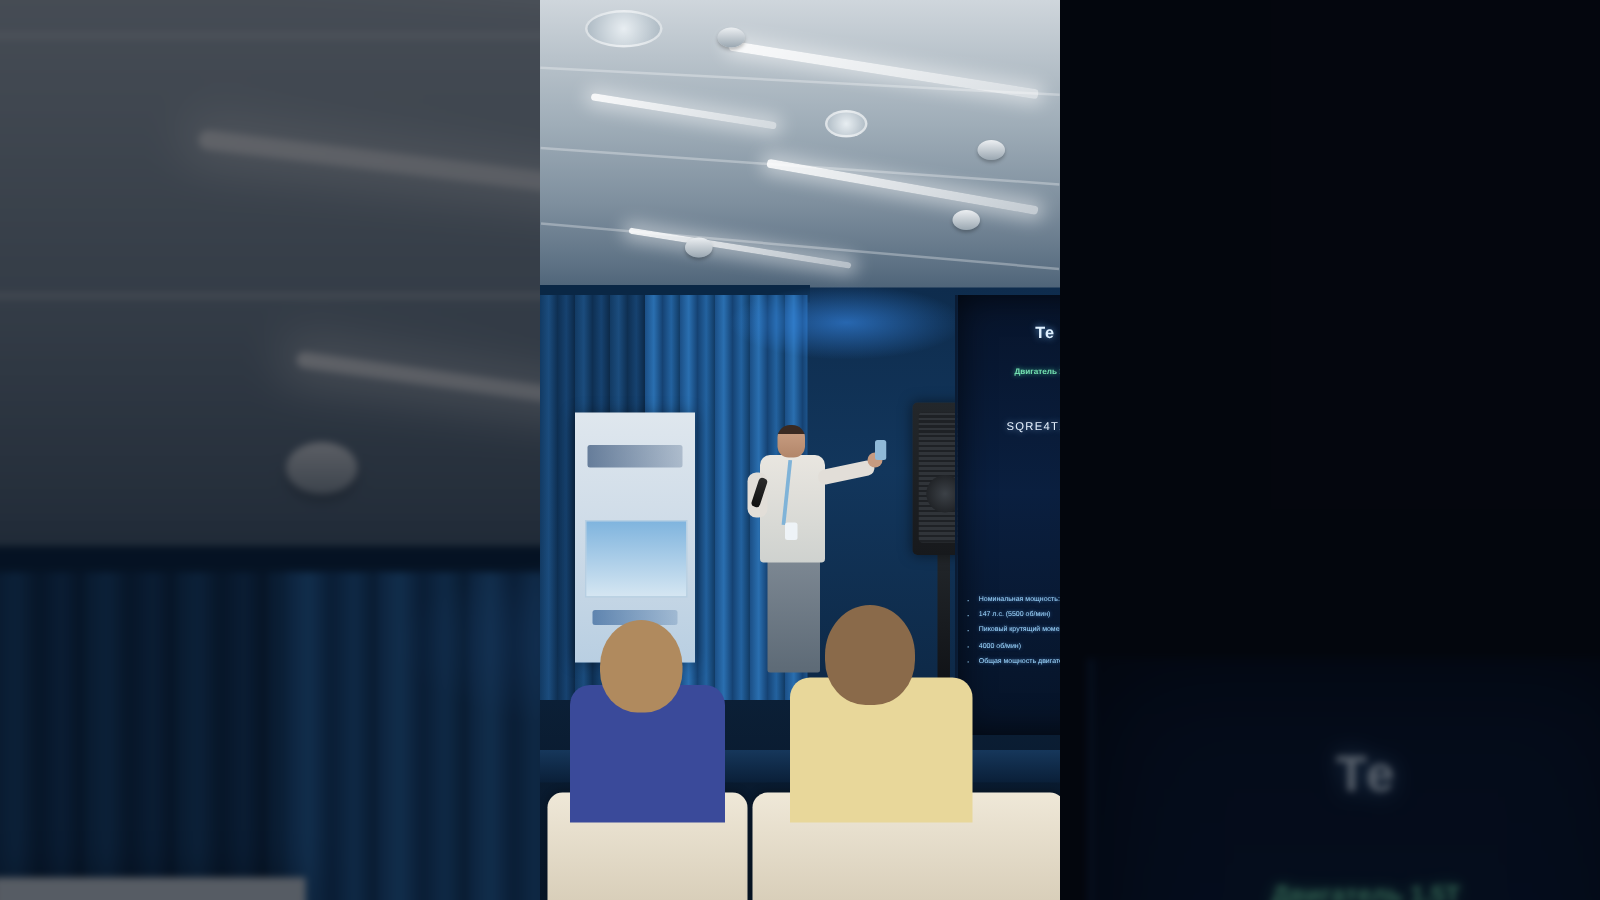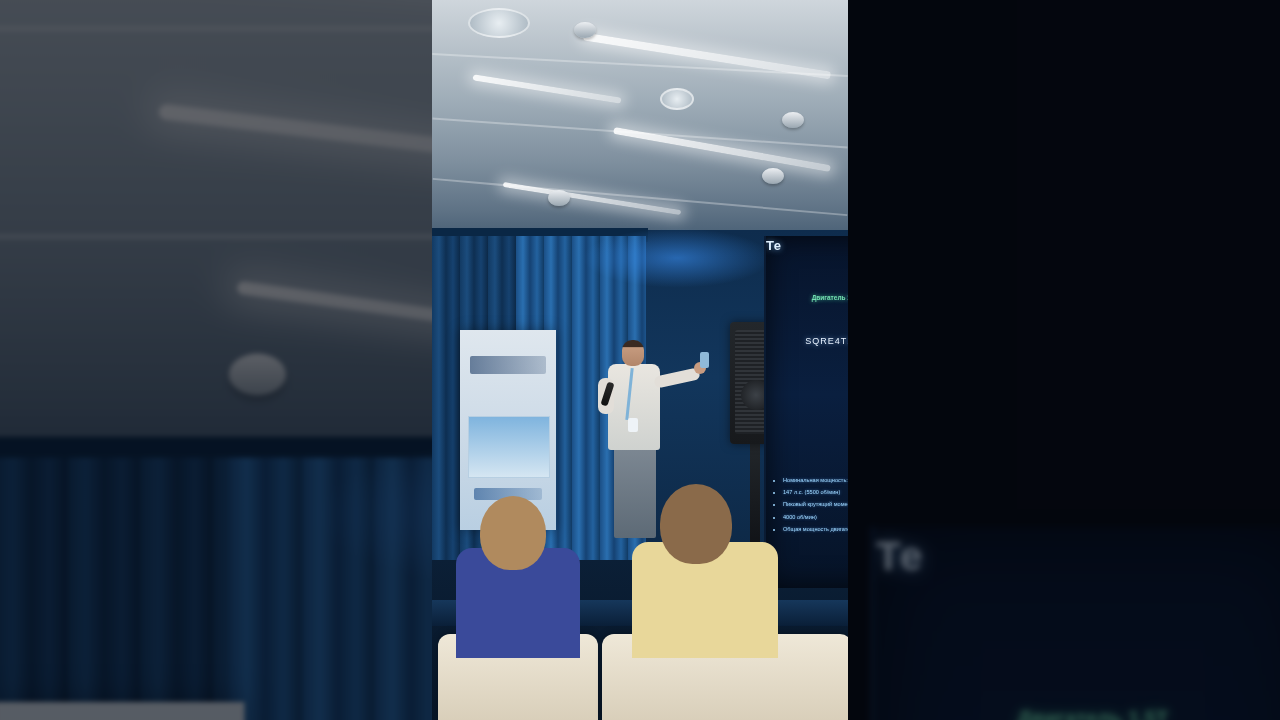--- a/index.html
+++ b/index.html
@@ -85,21 +85,21 @@
     background:repeating-linear-gradient(180deg,#303439 0,#303439 2px,#1e2125 2px,#1e2125 4px);}
   .pa .drv{position:absolute;left:11px;top:58px;width:30px;height:30px;border-radius:50%;
     background:radial-gradient(circle,#3c4147,#16181b);}
   .pa-stand{position:absolute;left:318px;top:444px;width:10px;height:116px;
     background:linear-gradient(180deg,#22262a,#0e1014);}
 
   
   .screen{position:absolute;left:332px;top:236px;width:140px;height:352px;
     background:linear-gradient(180deg,#07142b 0%,#0a1f3f 45%,#061327 100%);
     border-left:2px solid #0a1b33;box-shadow:inset 0 0 28px rgba(0,0,0,.7);overflow:hidden;}
-  .scr-title{position:absolute;left:0;top:2px;width:100%;
+  .scr-title{position:absolute;left:0;top:22px;width:100%;text-align:center;
     color:#dff0ff;font-size:13px;font-weight:bold;letter-spacing:.5px;text-shadow:0 0 6px rgba(120,190,255,.8);}
   .scr-sub{position:absolute;left:0;top:58px;width:100%;text-align:center;
     color:#73e0b0;font-size:6.5px;font-weight:bold;text-shadow:0 0 4px rgba(80,220,170,.8);}
   .scr-code{position:absolute;left:0;top:100px;width:100%;text-align:center;
     color:#e8f3ff;font-size:9px;letter-spacing:1px;text-shadow:0 0 5px rgba(150,200,255,.7);}
   .scr-engine{position:absolute;left:24px;top:122px;width:100px;height:100px;
     background:radial-gradient(ellipse at 50% 45%,#9fb6c6 0%,#5d7competitor 1%,#46606f 45%,#1d2c38 80%,#0b141d 100%);
     border-radius:12px;filter:blur(.4px);}
   .scr-bullets{position:absolute;left:8px;top:240px;width:132px;}
   .scr-bullets li{color:#9fd8ff;font-size:5.6px;line-height:1.65;margin:0 0 3px 0;

